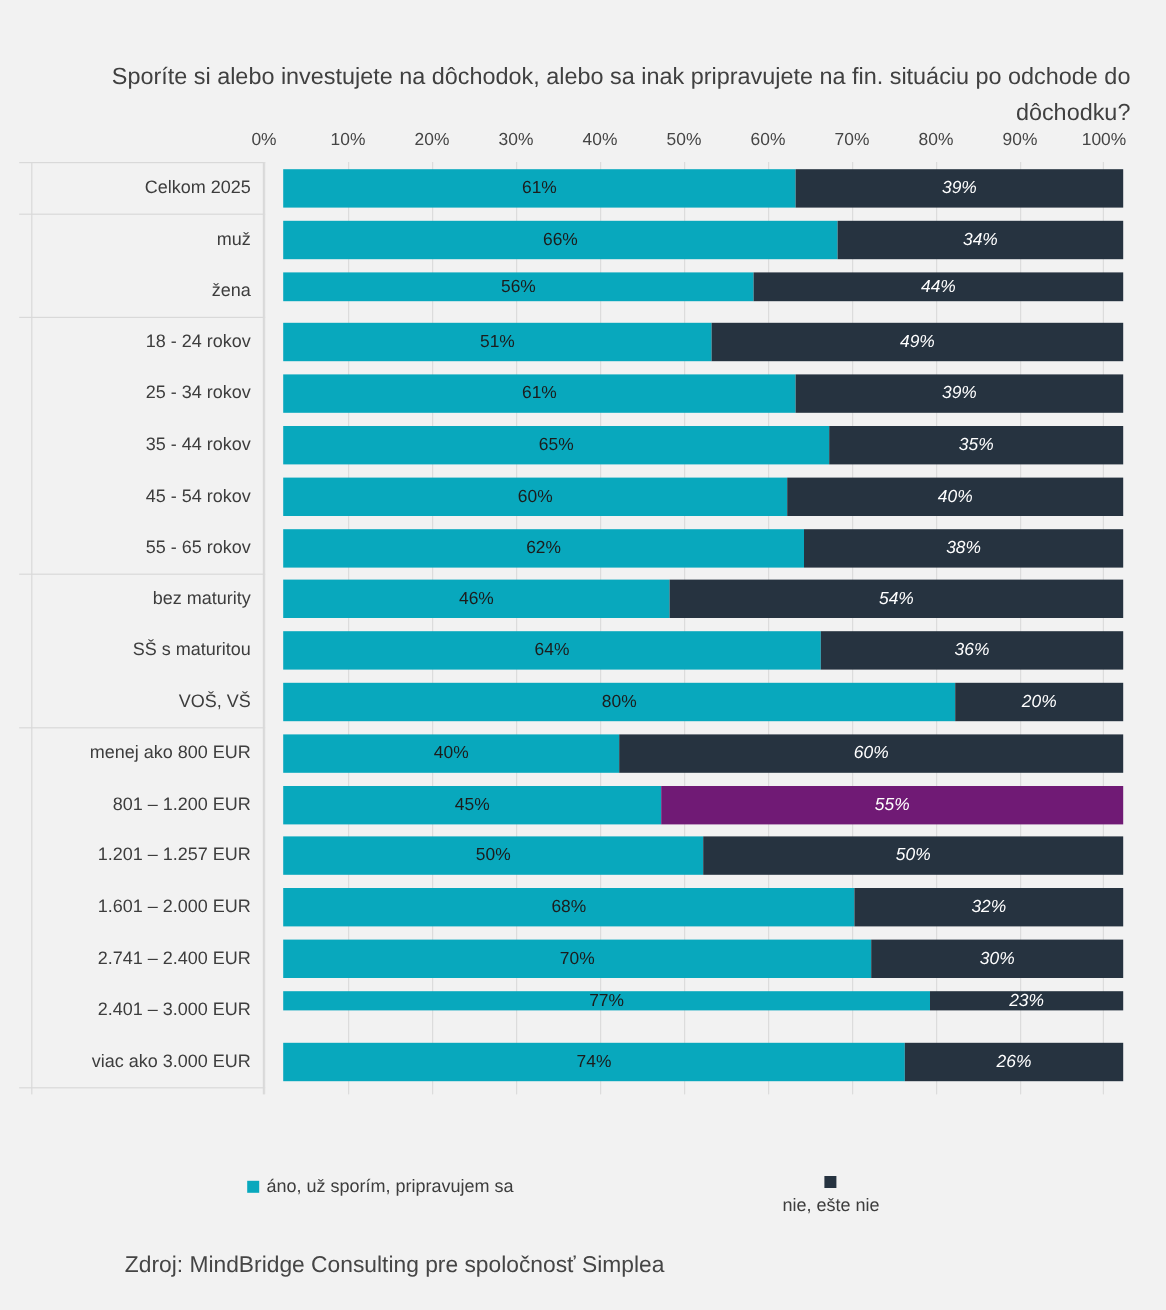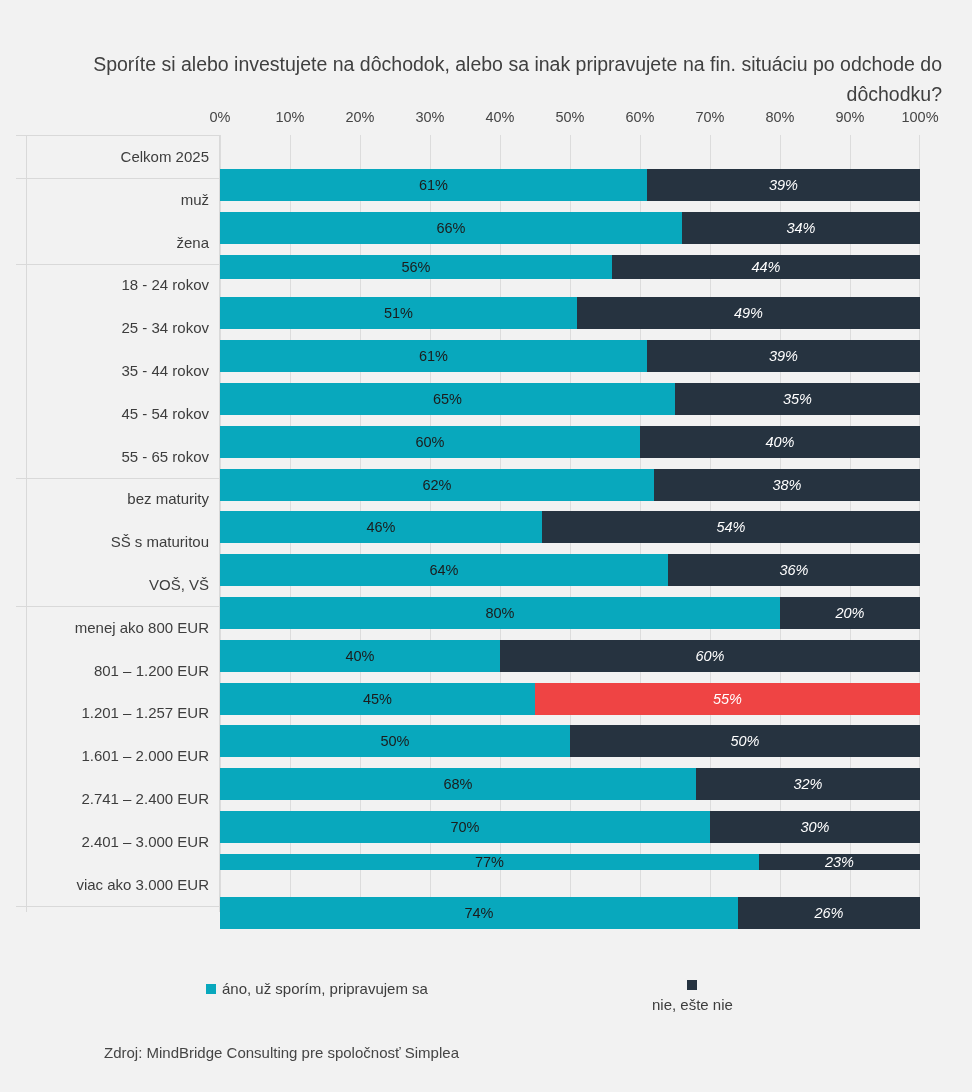--- a/index.html
+++ b/index.html
@@ -63,25 +63,24 @@
   }
   #bars-layer {
     position: absolute;
     left: 0;
     top: 0;
     width: 100%;
     height: 100%;
   }
   .bar-row {
     position: absolute;
-    left: 0;
+    left: 16px;
     width: 100%;
     height: 32px;
     display: flex;
-    margin-top: 28px;
   }
   .seg {
     height: 100%;
     display: flex;
     align-items: center;
     justify-content: center;
     font-size: 14.5px;
     box-sizing: border-box;
     overflow: hidden;
   }
@@ -138,21 +137,21 @@
     width: 10px;
     height: 10px;
     flex: 0 0 10px;
   }
 
   
   #source-note {
     position: absolute;
     left: 104px;
     top: 1044px;
-    font-size: 15px;
+    font-size: 19px;
     color: #454545;
     white-space: nowrap;
   }
 </style>
 </head>
 <body>
 
 <h1 id="chart-title">Sporíte si alebo investujete na dôchodok, alebo sa inak pripravujete na fin. situáciu po odchode do dôchodku?</h1>
 
 <div id="x-axis">
@@ -254,21 +253,21 @@
       <div class="bar-row" style="top: 434px; height: 32px;">
         <div class="seg seg-yes" style="width: 80%; background: rgb(8, 168, 189);">80%</div>
         <div class="seg seg-no" style="width: 20%; background: rgb(38, 51, 64);">20%</div>
       </div>
       <div class="bar-row" style="top: 476.8px; height: 32px;">
         <div class="seg seg-yes" style="width: 40%; background: rgb(8, 168, 189);">40%</div>
         <div class="seg seg-no" style="width: 60%; background: rgb(38, 51, 64);">60%</div>
       </div>
       <div class="bar-row" style="top: 519.6px; height: 32px;">
         <div class="seg seg-yes" style="width: 45%; background: rgb(8, 168, 189);">45%</div>
-        <div class="seg seg-no" style="width: 55%; background: #ef4444;">55%</div>
+        <div class="seg seg-no" style="width: 55%; background: #701a75;">55%</div>
       </div>
       <div class="bar-row" style="top: 562.4px; height: 32px;">
         <div class="seg seg-yes" style="width: 50%; background: rgb(8, 168, 189);">50%</div>
         <div class="seg seg-no" style="width: 50%; background: rgb(38, 51, 64);">50%</div>
       </div>
       <div class="bar-row" style="top: 605.2px; height: 32px;">
         <div class="seg seg-yes" style="width: 68%; background: rgb(8, 168, 189);">68%</div>
         <div class="seg seg-no" style="width: 32%; background: rgb(38, 51, 64);">32%</div>
       </div>
       <div class="bar-row" style="top: 648px; height: 32px;">

